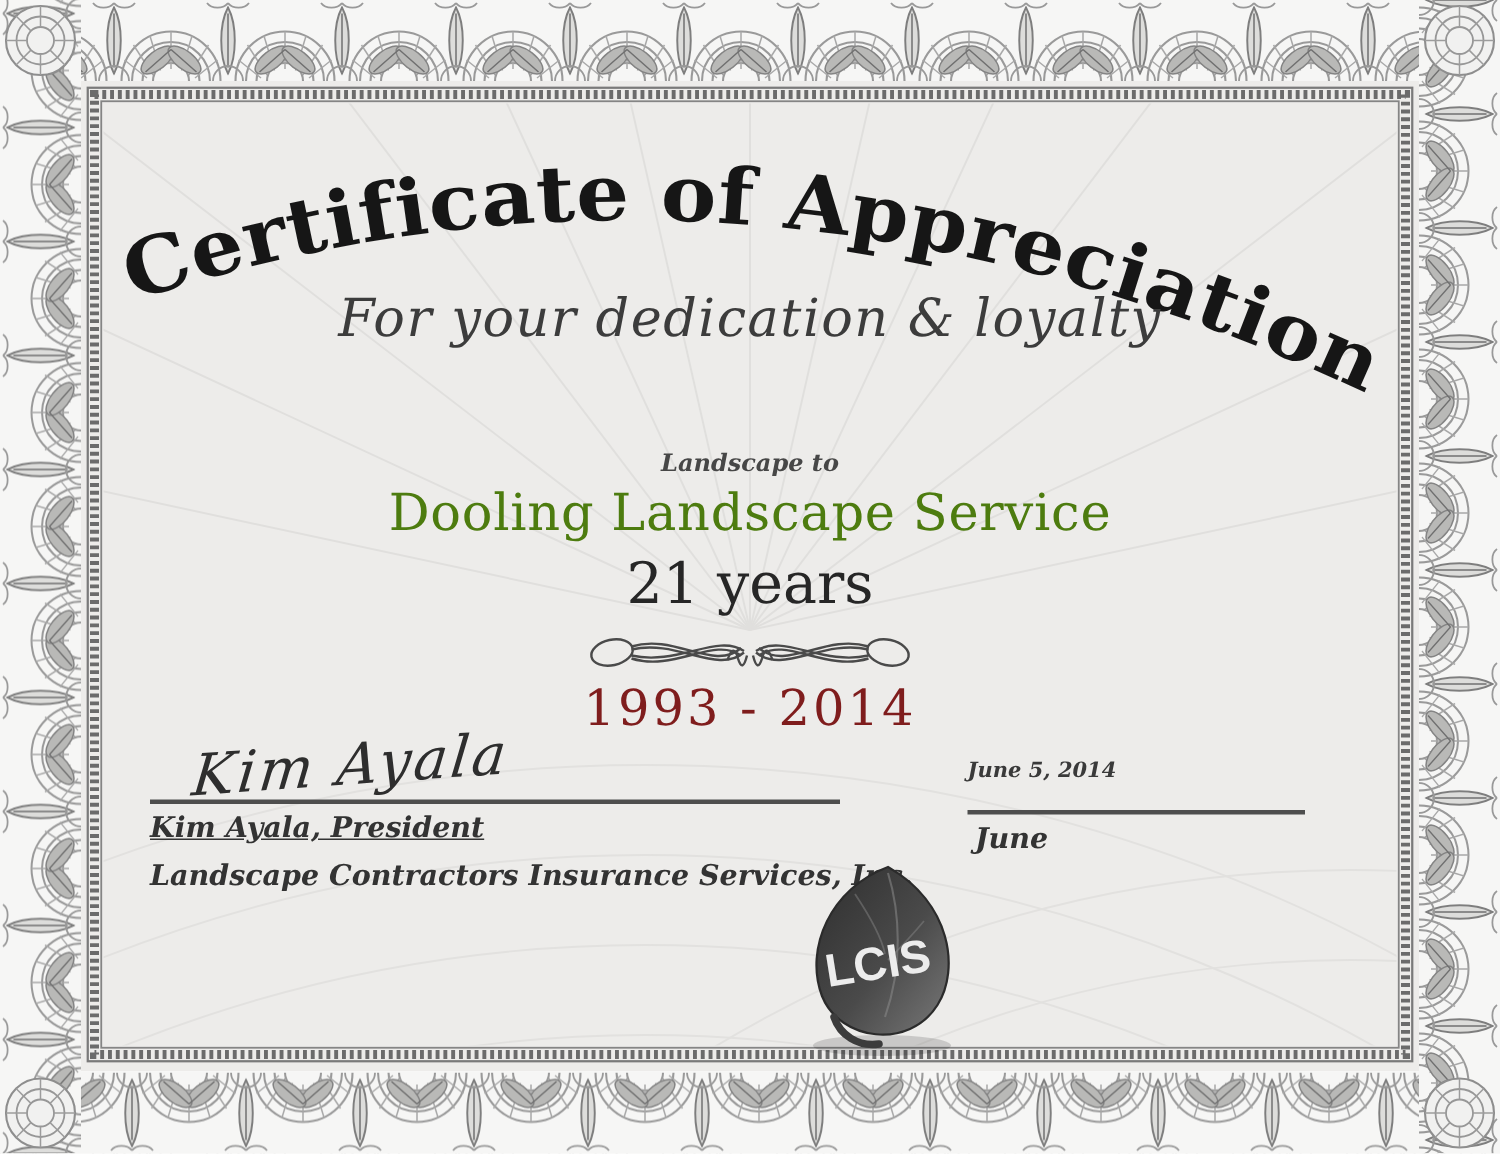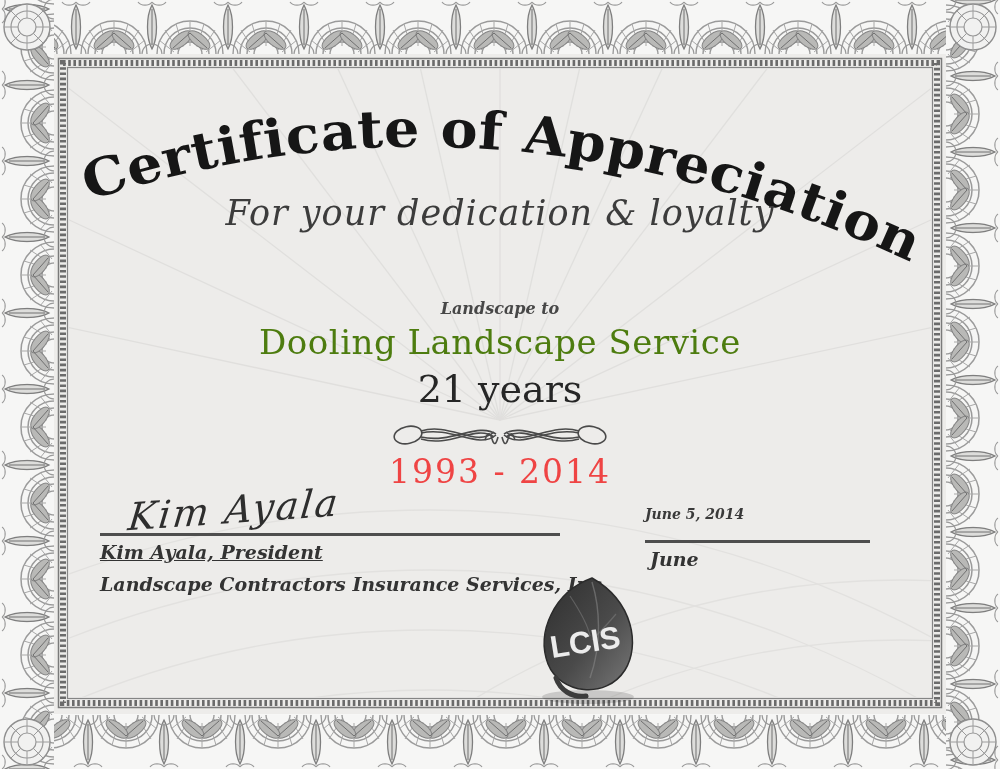--- a/index.html
+++ b/index.html
@@ -10,21 +10,21 @@
   .abs{position:absolute;}
   svg{display:block;}
   .center{left:0;width:1000px;text-align:center;}
   .subtitle{
     top:194px;font-style:italic;font-size:35px;line-height:1.12;
     color:#3c3c3c;letter-spacing:1px;
   }
   .presented{top:299px;font-style:italic;font-weight:bold;font-size:16px;color:#474747;}
   .recipient{top:322px;font-size:34px;color:#4d7c0f;letter-spacing:0.5px;}
   .tenure{top:367px;font-size:38px;color:#262626;}
-  .year-range{top:452px;font-size:33px;color:#ef4444;letter-spacing:2px;}
+  .year-range{top:452px;font-size:33px;color:#7f1d1d;letter-spacing:2px;}
   .sig-script{
     left:128px;top:484px;width:320px;
     font-style:italic;font-size:38px;color:#2e2e2e;
     transform:rotate(-4deg) skewX(-10deg);letter-spacing:2px;
   }
   .sig-line{left:100px;top:533px;width:460px;border-top:3px solid #4e4e4e;height:0;}
   .sig-name{left:100px;top:541px;font-style:italic;font-weight:bold;font-size:19px;color:#333;text-decoration:underline;}
   .sig-company{left:100px;top:573px;font-style:italic;font-weight:bold;font-size:19px;color:#333;}
   .date-value{left:645px;top:506px;width:225px;text-align:left;
     font-style:italic;font-weight:bold;font-size:14px;color:#3a3a3a;}

